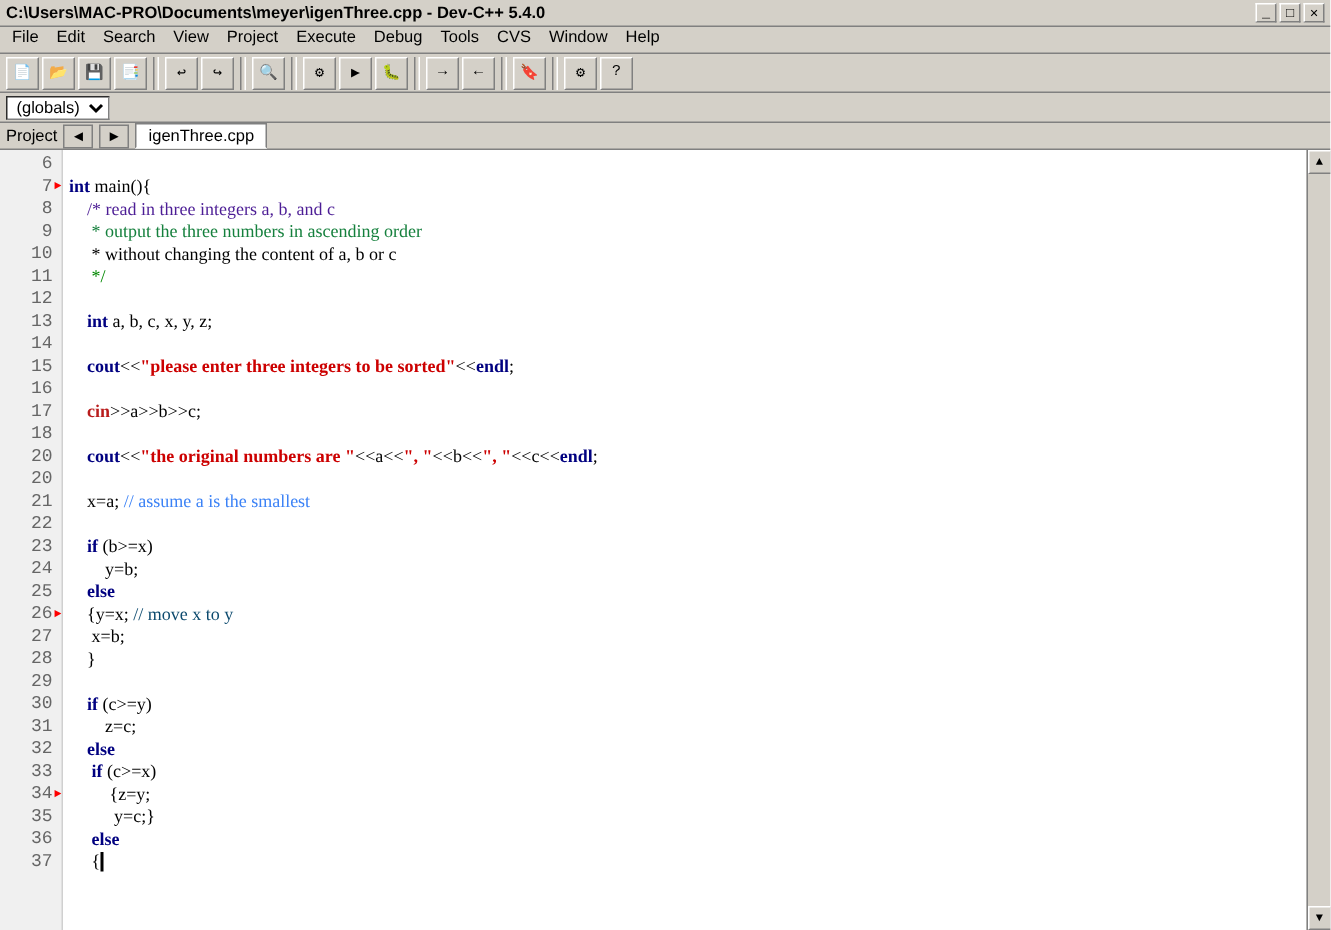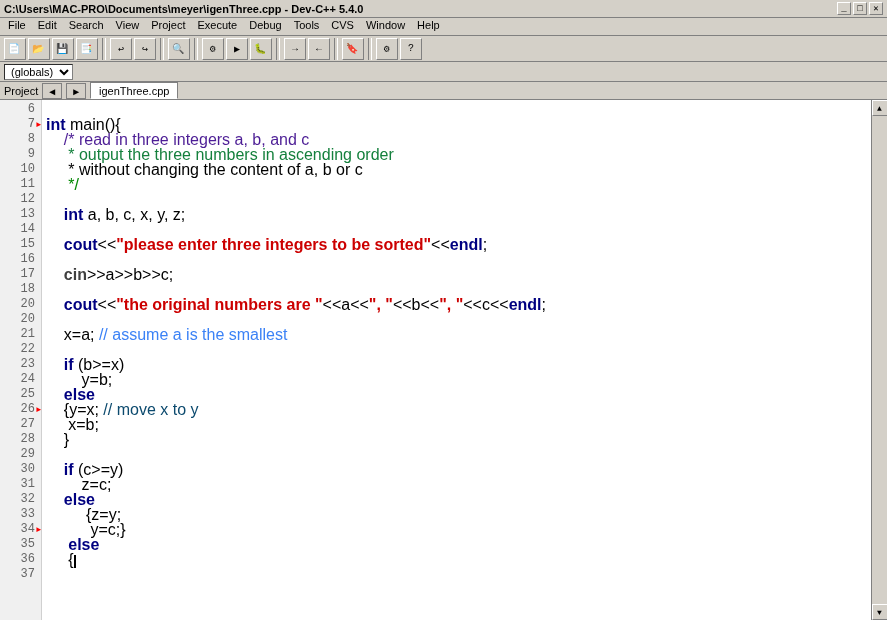--- a/index.html
+++ b/index.html
@@ -185,22 +185,22 @@
     .code-area {
       flex: 1;
       overflow: auto;
       background: white;
       padding: 2px 4px;
     }
     .code-line {
       height: 15px;
       line-height: 15px;
       white-space: pre;
-      font-size: 16px;
-      font-family: Liberation Sans, sans-serif;
+      font-size: 12px;
+      font-family: Liberation Serif, serif;
       position: relative;
     } 
 
     
     .scrollbar-v {
       width: 16px;
       background: #d4d0c8;
       border-left: 1px solid #808080;
       display: flex;
       flex-direction: column;
@@ -347,36 +347,37 @@
       <div class="code-line"><span style="color:#000080;font-weight:bold">int</span> main(){</div>
       <div class="code-line">    <span style="color:#4c1d95">/* read in three integers a, b, and c</span></div>
       <div class="code-line">     <span style="color:#15803d">* output the three numbers in ascending order</span></div>
       <div class="code-line">     <span style="color:#000000">* without changing the content of a, b or c</span></div>
       <div class="code-line">     <span style="color:#008800">*/</span></div>
       <div class="code-line">&nbsp;</div>
       <div class="code-line">    <span style="color:#000080;font-weight:bold">int</span> a, b, c, x, y, z;</div>
       <div class="code-line">&nbsp;</div>
       <div class="code-line">    <span style="color:#000080;font-weight:bold">cout</span>&lt;&lt;<span style="color:#cc0000;font-weight:bold">"please enter three integers to be sorted"</span>&lt;&lt;<span style="color:#000080;font-weight:bold">endl</span>;</div>
       <div class="code-line">&nbsp;</div>
-      <div class="code-line">    <span style="color:#404040;font-weight:bold">cin</span>&gt;&gt;a&gt;&gt;b&gt;&gt;c;</div>
+      <div class="code-line">    <span style="color:#b91c1c;font-weight:bold">cin</span>&gt;&gt;a&gt;&gt;b&gt;&gt;c;</div>
       <div class="code-line">&nbsp;</div>
       <div class="code-line">    <span style="color:#000080;font-weight:bold">cout</span>&lt;&lt;<span style="color:#cc0000;font-weight:bold">"the original numbers are "</span>&lt;&lt;a&lt;&lt;<span style="color:#cc0000;font-weight:bold">", "</span>&lt;&lt;b&lt;&lt;<span style="color:#cc0000;font-weight:bold">", "</span>&lt;&lt;c&lt;&lt;<span style="color:#000080;font-weight:bold">endl</span>;</div>
       <div class="code-line">&nbsp;</div>
       <div class="code-line">    x=a; <span style="color:#3b82f6">// assume a is the smallest</span></div>
       <div class="code-line">&nbsp;</div>
       <div class="code-line">    <span style="color:#000080;font-weight:bold">if</span> (b&gt;=x)</div>
       <div class="code-line">        y=b;</div>
       <div class="code-line">    <span style="color:#000080;font-weight:bold">else</span></div>
       <div class="code-line">    {y=x; <span style="color:#0c4a6e">// move x to y</span></div>
       <div class="code-line">     x=b;</div>
       <div class="code-line">    }</div>
       <div class="code-line">&nbsp;</div>
       <div class="code-line">    <span style="color:#000080;font-weight:bold">if</span> (c&gt;=y)</div>
       <div class="code-line">        z=c;</div>
       <div class="code-line">    <span style="color:#000080;font-weight:bold">else</span></div>
+      <div class="code-line">     <span style="color:#000080;font-weight:bold">if</span> (c&gt;=x)</div>
       <div class="code-line">         {z=y;</div>
       <div class="code-line">          y=c;}</div>
       <div class="code-line">     <span style="color:#000080;font-weight:bold">else</span></div>
       <div class="code-line">     {<span class="cursor"></span></div>
     </div>
 
   <div class="scrollbar-v">
     <div class="scrollbar-btn">▲</div>
     <div class="scrollbar-track"></div>
     <div class="scrollbar-btn">▼</div>

